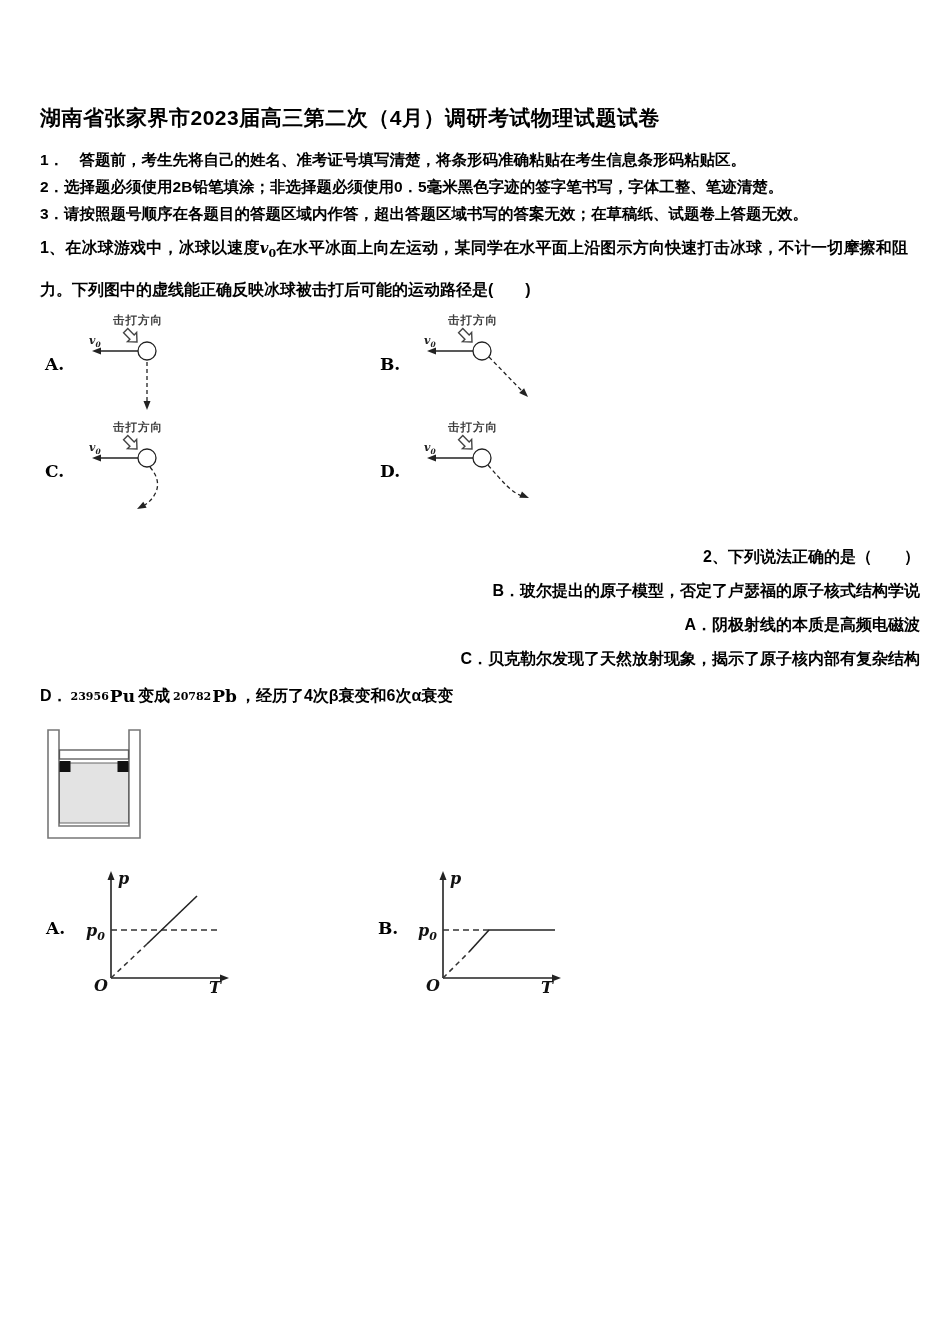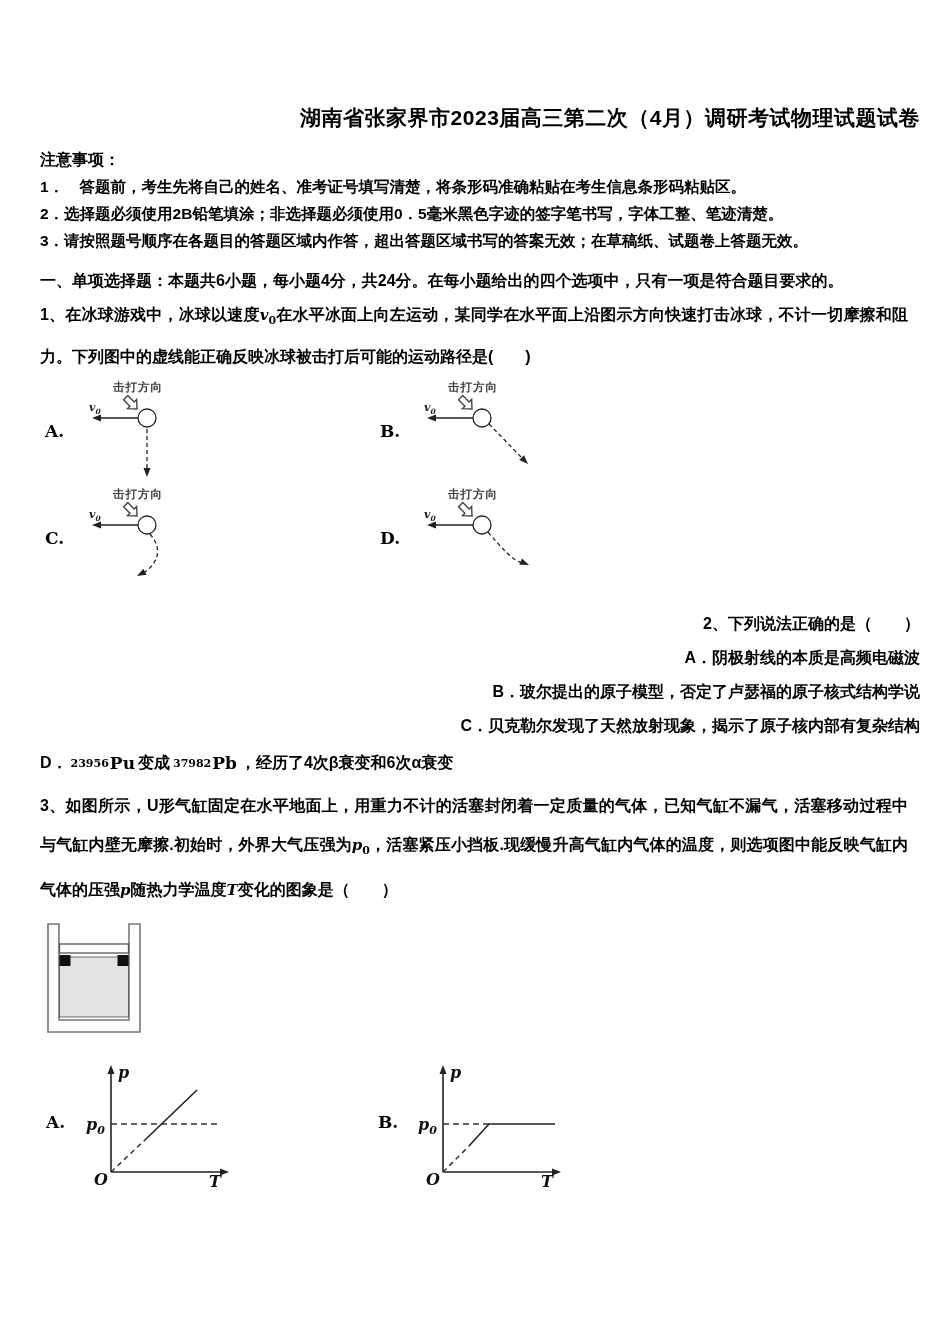--- a/index.html
+++ b/index.html
@@ -4,21 +4,21 @@
 <style>
   html,body{margin:0;padding:0;background:#fff;}
   body{
     width:950px;height:1344px;overflow:hidden;color:#000;
     font-family:"Liberation Sans","DejaVu Sans",sans-serif;
     font-weight:600;
     -webkit-font-smoothing:antialiased;
   }
   .page{padding:104px 30px 0 40px;box-sizing:border-box;}
   .title{
-    text-align:right;font-size:21px;font-weight:700;margin:0 0 14px 0;
+    text-align:left;font-size:21px;font-weight:700;margin:0 0 14px 0;
     letter-spacing:.5px;
   }
   .notice-head{font-size:16px;font-weight:700;margin:0;line-height:27px;}
   .note{font-size:15.5px;margin:0;line-height:27px;}
   .section-head{font-size:16px;margin:13px 0 0 0;line-height:27px;}
   .qstem{font-size:16px;margin:3px 12px 0 0;line-height:36px;text-align:justify;}
   .q3stem{line-height:39px;}
   .mvar{font-family:"DejaVu Serif",serif;font-style:italic;font-weight:600;font-size:15px;}
   .msub{font-family:"DejaVu Serif",serif;font-size:11px;font-weight:600;}
   .opt-grid{display:flex;flex-wrap:wrap;width:700px;margin-top:2px;}
@@ -41,26 +41,24 @@
   .svgvar{font-family:"DejaVu Serif",serif;font-style:italic;font-size:11px;fill:#222;}
   .axvar{font-family:"DejaVu Serif",serif;font-style:italic;font-size:16px;font-weight:700;fill:#111;}
 </style>
 </head>
 <body>
 
 <div class="page">
 
   <h1 class="title">湖南省张家界市2023届高三第二次（4月）调研考试物理试题试卷</h1>
 
-  <p class="notice-head">注意事项：</p>
   <p class="note">1．　答题前，考生先将自己的姓名、准考证号填写清楚，将条形码准确粘贴在考生信息条形码粘贴区。</p>
   <p class="note">2．选择题必须使用2B铅笔填涂；非选择题必须使用0．5毫米黑色字迹的签字笔书写，字体工整、笔迹清楚。</p>
   <p class="note">3．请按照题号顺序在各题目的答题区域内作答，超出答题区域书写的答案无效；在草稿纸、试题卷上答题无效。</p>
 
-  <p class="section-head">一、单项选择题：本题共6小题，每小题4分，共24分。在每小题给出的四个选项中，只有一项是符合题目要求的。</p>
 
   <p class="qstem"><span>1、在冰球游戏中，冰球以速度</span><span class="mvar">v</span><sub class="msub">0</sub><span>在水平冰面上向左运动，某同学在水平面上沿图示方向快速打击冰球，不计一切摩擦和阻力。下列图中的虚线能正确反映冰球被击打后可能的运动路径是(　　)</span></p>
 
   <div class="opt-grid">
 
     <div class="opt-cell">
       <span class="opt-label">A.</span>
       <svg width="210" height="107" viewBox="0 0 210 107">
         <text class="hitdir" x="66" y="14" text-anchor="middle">击打方向</text>
         <path d="M0,0 L-7,-6.5 L-7,-3 L-16,-3 L-16,3 L-7,3 L-7,6.5 Z" transform="translate(65,32) rotate(45)" fill="#fff" stroke="#444" stroke-width="1.4"></path>
@@ -111,45 +109,44 @@
         <text class="svgvar" x="17" y="34"><tspan>v</tspan><tspan dy="3" font-size="7.5">0</tspan></text>
         <circle cx="75" cy="41" r="9" fill="#fff" stroke="#222" stroke-width="1.3"></circle>
         <path d="M81,48 Q92,61 99,68 Q107,76 115,79" fill="none" stroke="#222" stroke-width="1.3" stroke-dasharray="4,3"></path>
         <polygon points="0,0 -9,-3.5 -9,3.5" transform="translate(122,81) rotate(22)" fill="#222"></polygon>
       </svg>
     </div>
   </div>
 
   <div class="q2block">
     <p class="q2line">2、下列说法正确的是（　　）</p>
+    <p class="q2line">B．玻尔提出的原子模型，否定了卢瑟福的原子核式结构学说</p>
     <p class="q2line">A．阴极射线的本质是高频电磁波</p>
-    <p class="q2line">B．玻尔提出的原子模型，否定了卢瑟福的原子核式结构学说</p>
     <p class="q2line">C．贝克勒尔发现了天然放射现象，揭示了原子核内部有复杂结构</p>
     <div class="q2d">
       <span>D．</span>
       <span class="nuclide">
         <span class="stack">
             <span>239</span>
             <span>56</span>
           </span>
         <span class="nsym">Pu</span>
       </span>
       <span>变成</span>
       <span class="nuclide">
         <span class="stack">
-            <span>379</span>
+            <span>207</span>
             <span>82</span>
           </span>
         <span class="nsym">Pb</span>
       </span>
       <span>，经历了4次β衰变和6次α衰变</span>
     </div>
   </div>
 
-  <p class="qstem q3stem"><span>3、如图所示，U形气缸固定在水平地面上，用重力不计的活塞封闭着一定质量的气体，已知气缸不漏气，活塞移动过程中与气缸内壁无摩擦.初始时，外界大气压强为</span><span class="mvar">p</span><sub class="msub">0</sub><span>，活塞紧压小挡板.现缓慢升高气缸内气体的温度，则选项图中能反映气缸内气体的压强</span><span class="mvar">p</span><span>随热力学温度</span><span class="mvar">T</span><span>变化的图象是（　　）</span></p>
 
   <div class="vessel-wrap">
     <svg width="96" height="122" viewBox="0 0 96 122">
       <path d="M2,2 L13,2 L13,98 L83,98 L83,2 L94,2 L94,110 L2,110 Z" fill="#fff" stroke="#777" stroke-width="1.6"></path>
       <rect x="13.5" y="35" width="69" height="60" fill="#e3e3e3" stroke="#666" stroke-width="1"></rect>
       <rect x="13.5" y="22" width="69" height="9" fill="#fff" stroke="#555" stroke-width="1.3"></rect>
       <rect x="13.5" y="33" width="11" height="11" fill="#111"></rect>
       <rect x="71.5" y="33" width="11" height="11" fill="#111"></rect>
     </svg>
   </div>

